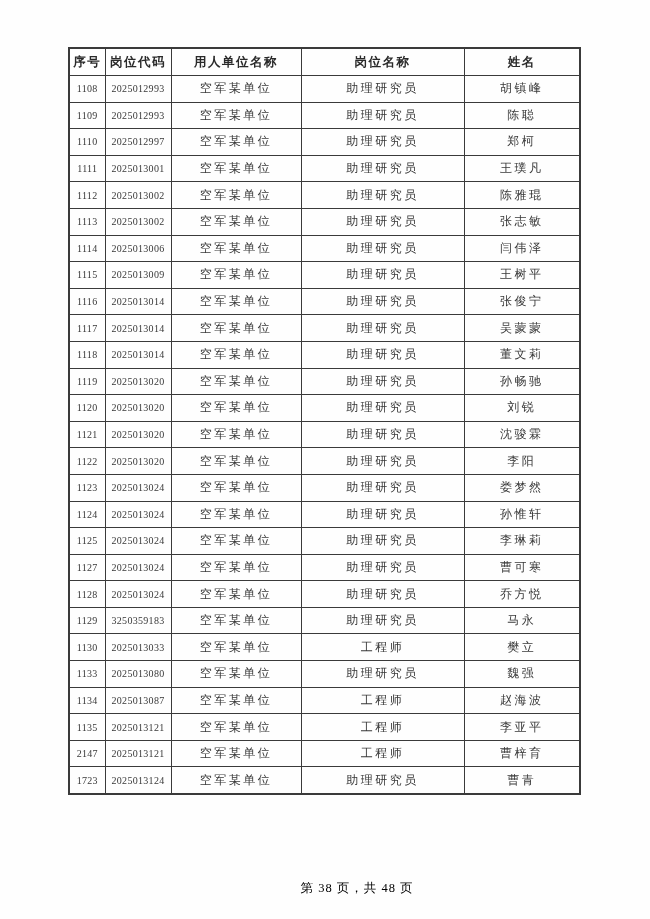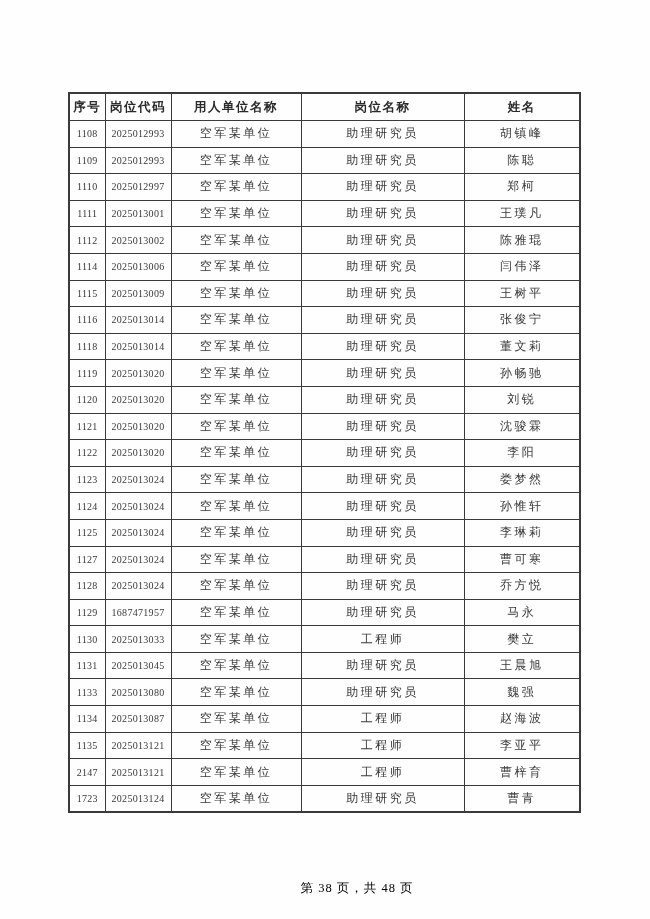--- a/index.html
+++ b/index.html
@@ -17,21 +17,20 @@
     overflow: hidden;
   }
   table.roster {
     position: absolute;
     left: 68px;
     top: 47px;
     width: 511px;
     border-collapse: collapse;
     table-layout: fixed;
     border: 2px solid #3a3a3a;
-    margin-top: 45px;
   }
   table.roster th, table.roster td {
     border: 1px solid #3a3a3a;
     text-align: center;
     vertical-align: middle;
     padding: 0 2px;
     overflow: hidden;
     white-space: nowrap;
   }
   table.roster th {
@@ -122,20 +121,27 @@
           <td class="zh">王璞凡</td>
         </tr>
         <tr>
           <td class="num">1112</td>
           <td class="num">2025013002</td>
           <td class="zh">空军某单位</td>
           <td class="zh">助理研究员</td>
           <td class="zh">陈雅琨</td>
         </tr>
         <tr>
+          <td class="num">1113</td>
+          <td class="num">2025013002</td>
+          <td class="zh">空军某单位</td>
+          <td class="zh">助理研究员</td>
+          <td class="zh">张志敏</td>
+        </tr>
+        <tr>
           <td class="num">1114</td>
           <td class="num">2025013006</td>
           <td class="zh">空军某单位</td>
           <td class="zh">助理研究员</td>
           <td class="zh">闫伟泽</td>
         </tr>
         <tr>
           <td class="num">1115</td>
           <td class="num">2025013009</td>
           <td class="zh">空军某单位</td>
@@ -143,20 +149,27 @@
           <td class="zh">王树平</td>
         </tr>
         <tr>
           <td class="num">1116</td>
           <td class="num">2025013014</td>
           <td class="zh">空军某单位</td>
           <td class="zh">助理研究员</td>
           <td class="zh">张俊宁</td>
         </tr>
         <tr>
+          <td class="num">1117</td>
+          <td class="num">2025013014</td>
+          <td class="zh">空军某单位</td>
+          <td class="zh">助理研究员</td>
+          <td class="zh">吴蒙蒙</td>
+        </tr>
+        <tr>
           <td class="num">1118</td>
           <td class="num">2025013014</td>
           <td class="zh">空军某单位</td>
           <td class="zh">助理研究员</td>
           <td class="zh">董文莉</td>
         </tr>
         <tr>
           <td class="num">1119</td>
           <td class="num">2025013020</td>
           <td class="zh">空军某单位</td>
@@ -214,38 +227,31 @@
         </tr>
         <tr>
           <td class="num">1128</td>
           <td class="num">2025013024</td>
           <td class="zh">空军某单位</td>
           <td class="zh">助理研究员</td>
           <td class="zh">乔方悦</td>
         </tr>
         <tr>
           <td class="num">1129</td>
-          <td class="num">1687471957</td>
+          <td class="num">3250359183</td>
           <td class="zh">空军某单位</td>
           <td class="zh">助理研究员</td>
           <td class="zh">马永</td>
         </tr>
         <tr>
           <td class="num">1130</td>
           <td class="num">2025013033</td>
           <td class="zh">空军某单位</td>
           <td class="zh">工程师</td>
           <td class="zh">樊立</td>
-        </tr>
-        <tr>
-          <td class="num">1131</td>
-          <td class="num">2025013045</td>
-          <td class="zh">空军某单位</td>
-          <td class="zh">助理研究员</td>
-          <td class="zh">王晨旭</td>
         </tr>
         <tr>
           <td class="num">1133</td>
           <td class="num">2025013080</td>
           <td class="zh">空军某单位</td>
           <td class="zh">助理研究员</td>
           <td class="zh">魏强</td>
         </tr>
         <tr>
           <td class="num">1134</td>

